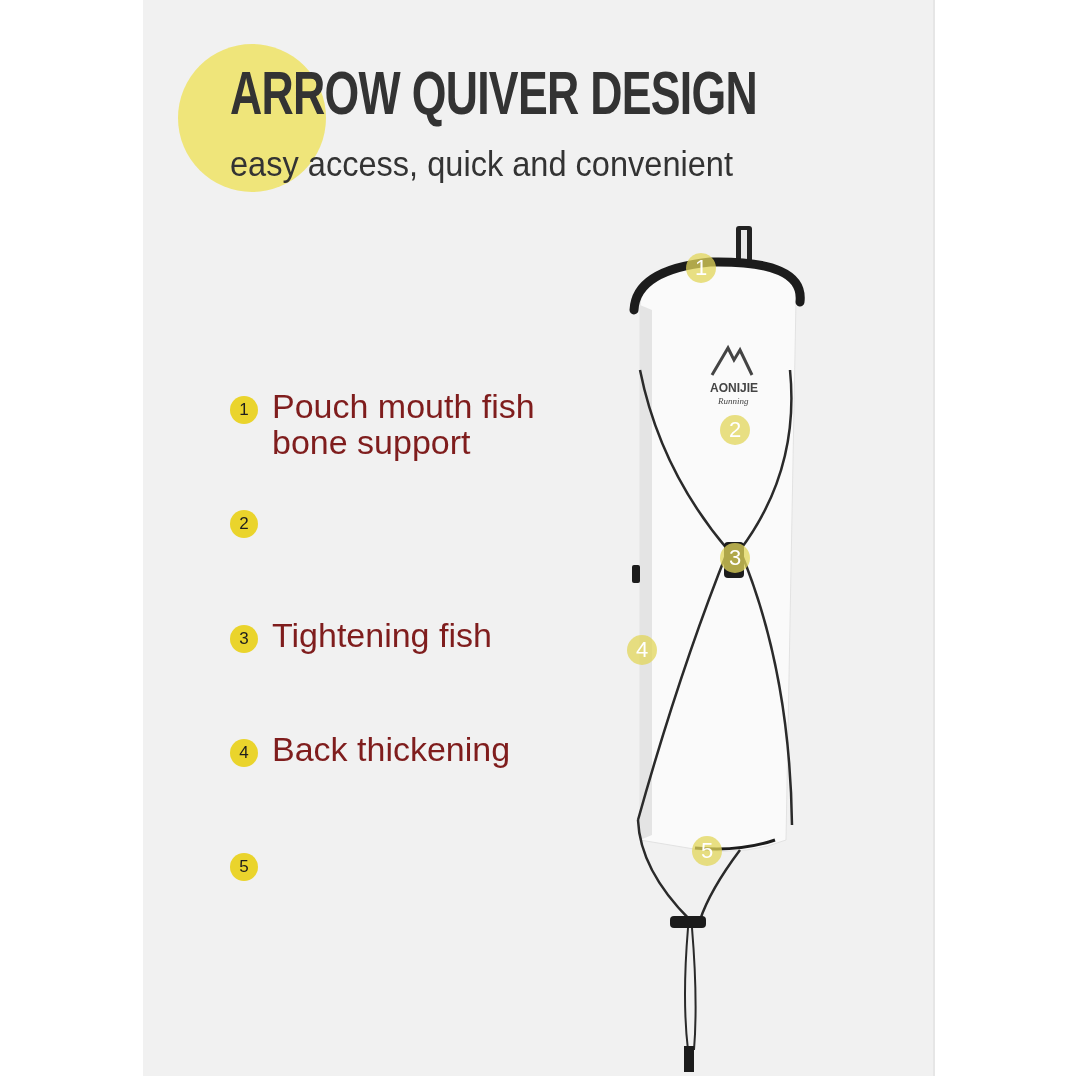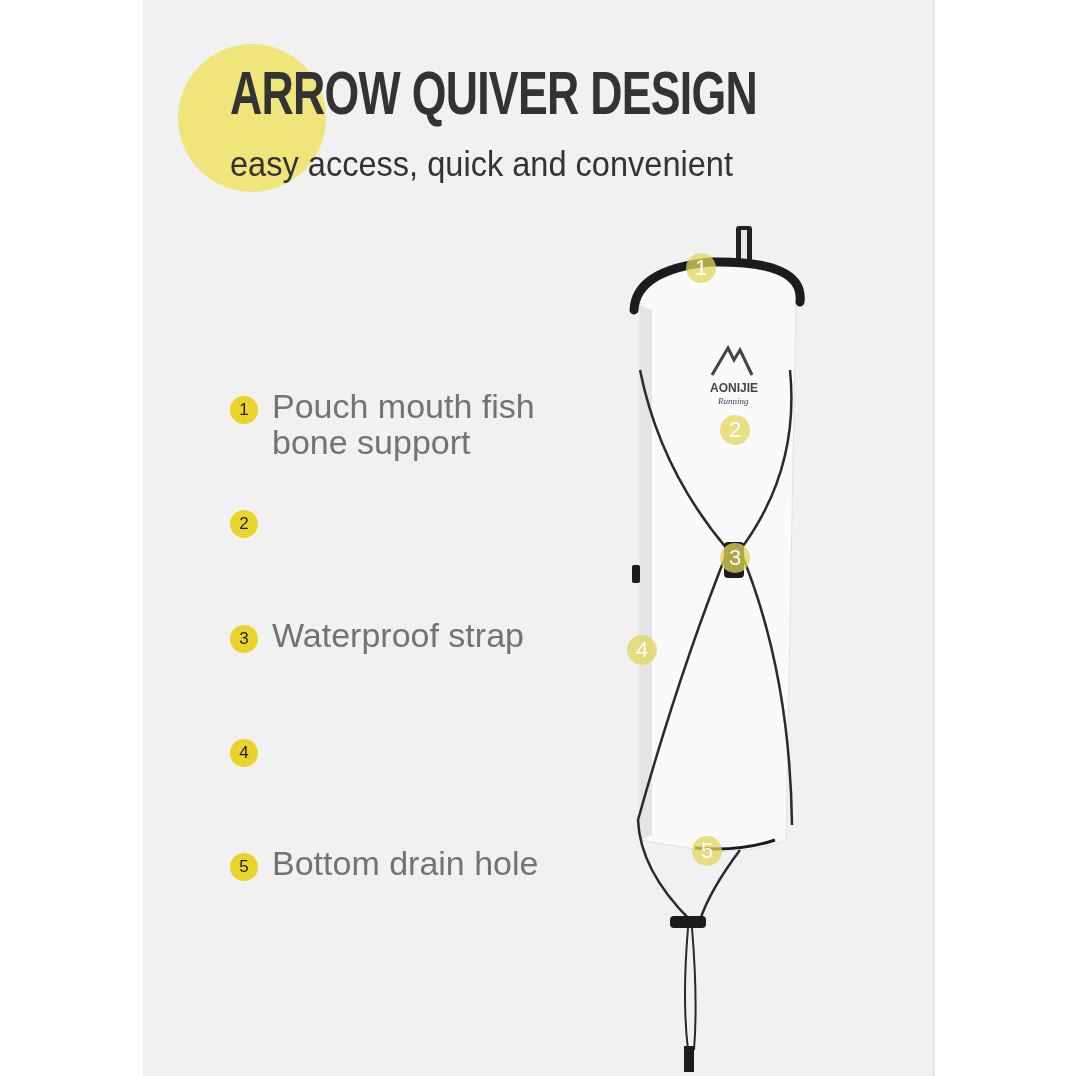--- a/index.html
+++ b/index.html
@@ -32,21 +32,21 @@
     transform: scaleX(0.93); transform-origin: left top;
   }
   .features { position: absolute; left: 230px; top: 0; width: 380px; }
   .feature { position: absolute; left: 0; display: flex; align-items: flex-start; }
   .badge {
     width: 28px; height: 28px; border-radius: 50%; background: #ead42c;
     color: #1e1e1e; font-size: 17px; line-height: 28px; text-align: center;
     margin-top: 8px; margin-right: 14px; flex: 0 0 28px;
   }
   .feature-label {
-    font-size: 34px; line-height: 36px; color: #737373; white-space: pre-line;
+    font-size: 34px; line-height: 36px; color: #7f1d1d; white-space: pre-line;
   }
   .product { position: absolute; left: 600px; top: 220px; width: 220px; height: 856px; }
   .product svg { position: absolute; left: 0; top: 0; }
   .callout {
     position: absolute; width: 30px; height: 30px; border-radius: 50%;
     background: rgba(226, 214, 90, 0.75); color: #ffffff;
     font-size: 22px; line-height: 30px; text-align: center;
   }
 </style>
 </head>
@@ -63,28 +63,28 @@
   <div class="feature" style="top:388px">
     <span class="badge">1</span>
     <span class="feature-label">Pouch mouth fish
 bone support</span>
   </div>
   <div class="feature" style="top:502px">
     <span class="badge">2</span>
   </div>
   <div class="feature" style="top:617px">
     <span class="badge">3</span>
-    <span class="feature-label">Waterproof strap</span>
+    <span class="feature-label">Tightening fish</span>
   </div>
   <div class="feature" style="top:731px">
     <span class="badge">4</span>
+    <span class="feature-label">Back thickening</span>
   </div>
   <div class="feature" style="top:845px">
     <span class="badge">5</span>
-    <span class="feature-label">Bottom drain hole</span>
   </div>
 </div>
 
 <div class="product">
   <svg width="220" height="856" viewBox="0 0 220 856">
 
     <rect x="136" y="6" width="16" height="50" rx="3" fill="#222"></rect>
     <rect x="141" y="10" width="6" height="42" fill="#e8e8e8"></rect>
 
     <path d="M40 85 Q40 50 110 45 Q200 45 196 80 L186 620 Q150 635 100 630 L40 620 Z" fill="#fafafa" stroke="#e2e2e2" stroke-width="1"></path>

